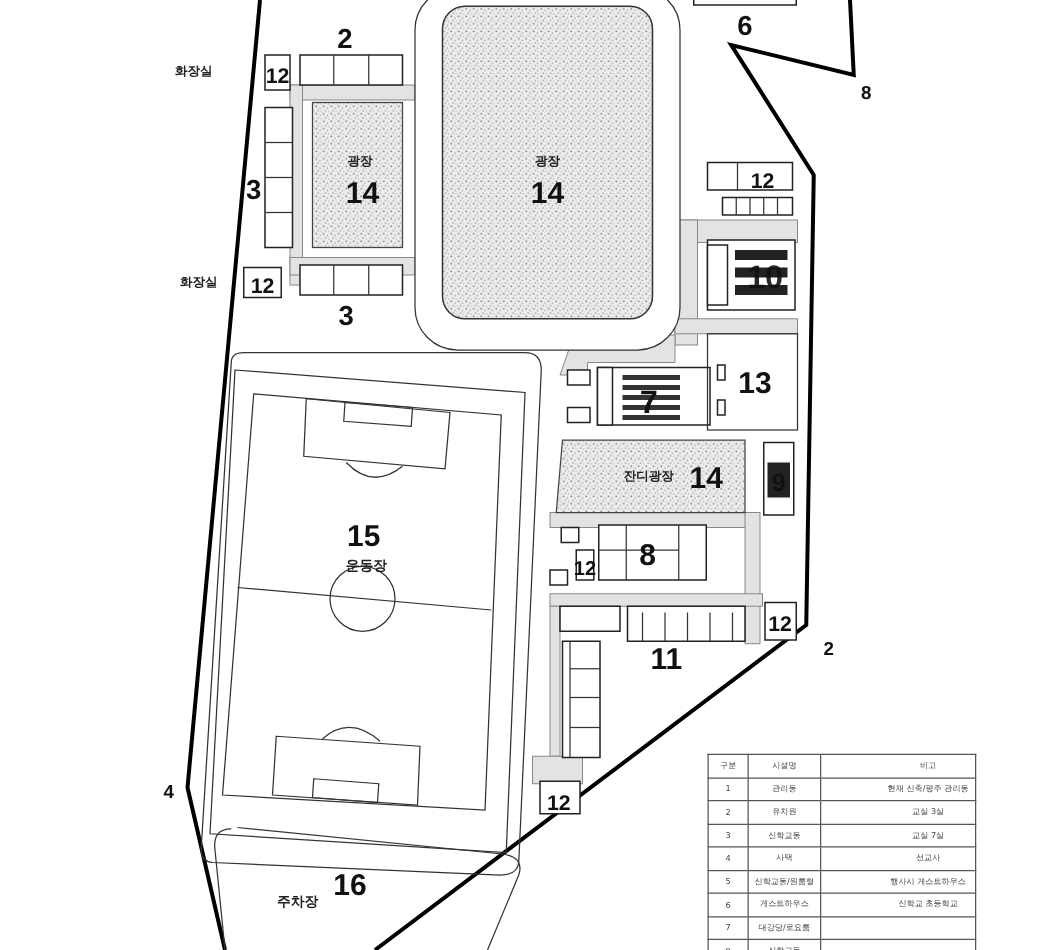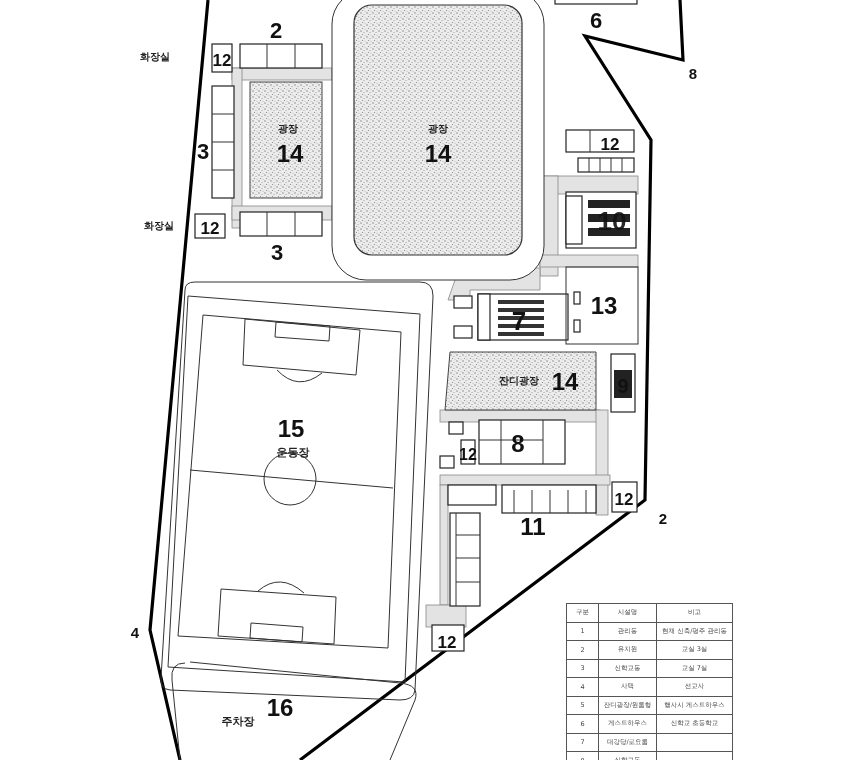--- a/index.html
+++ b/index.html
@@ -6,21 +6,21 @@
   body { width: 842px; height: 760px; overflow: hidden; position: relative; font-family: "DejaVu Sans", sans-serif; }
   #plan { position: absolute; left: 0; top: 0; width: 842px; height: 760px; }
   .num { font-family: "Liberation Sans", sans-serif; font-weight: bold; fill: #111; }
   .lbl { font-family: "DejaVu Sans", sans-serif; font-weight: bold; fill: #222; }
   .road { fill: #e3e3e3; stroke: #888; stroke-width: 0.8; }
   .bld { fill: #ffffff; stroke: #222; stroke-width: 1.2; }
   .thin { fill: none; stroke: #333; stroke-width: 1; }
   .bound { fill: none; stroke: #000; stroke-width: 3.2; stroke-linejoin: miter; }
   .tbl { position: absolute; left: 566px; top: 603px; border-collapse: collapse; font-family: "DejaVu Sans", sans-serif; font-size: 6.5px; color: #444; background: #fff; }
   .tbl td, .tbl th { border: 1px solid #555; height: 17.5px; padding: 0; text-align: center; font-weight: normal; }
-  .tbl .c1 { width: 31px; } .tbl .c2 { width: 57px; } .tbl .c3 { width: 75px; }
+  .tbl .c1 { width: 31px; } .tbl .c2 { width: 57px; } .tbl .c3 { width: 75px; padding-left: 48px; }
 </style>
 </head>
 <body>
 
 <svg id="plan" viewBox="0 0 842 760" xmlns="http://www.w3.org/2000/svg">
   <defs>
     <pattern id="stipple" width="6" height="6" patternUnits="userSpaceOnUse">
       <rect width="6" height="6" fill="#ececec"></rect>
       <circle cx="1" cy="1" r="0.7" fill="#777"></circle>
       <circle cx="4" cy="2.5" r="0.6" fill="#999"></circle>
@@ -230,21 +230,21 @@
         <td class="c2">신학교동</td>
         <td class="c3">교실 7실</td>
       </tr>
       <tr>
         <td class="c1">4</td>
         <td class="c2">사택</td>
         <td class="c3">선교사</td>
       </tr>
       <tr>
         <td class="c1">5</td>
-        <td class="c2">잔디광장/원룸형</td>
+        <td class="c2">신학교동/원룸형</td>
         <td class="c3">행사시 게스트하우스</td>
       </tr>
       <tr>
         <td class="c1">6</td>
         <td class="c2">게스트하우스</td>
         <td class="c3">신학교 초등학교</td>
       </tr>
       <tr>
         <td class="c1">7</td>
         <td class="c2">대강당/로요룸</td>

